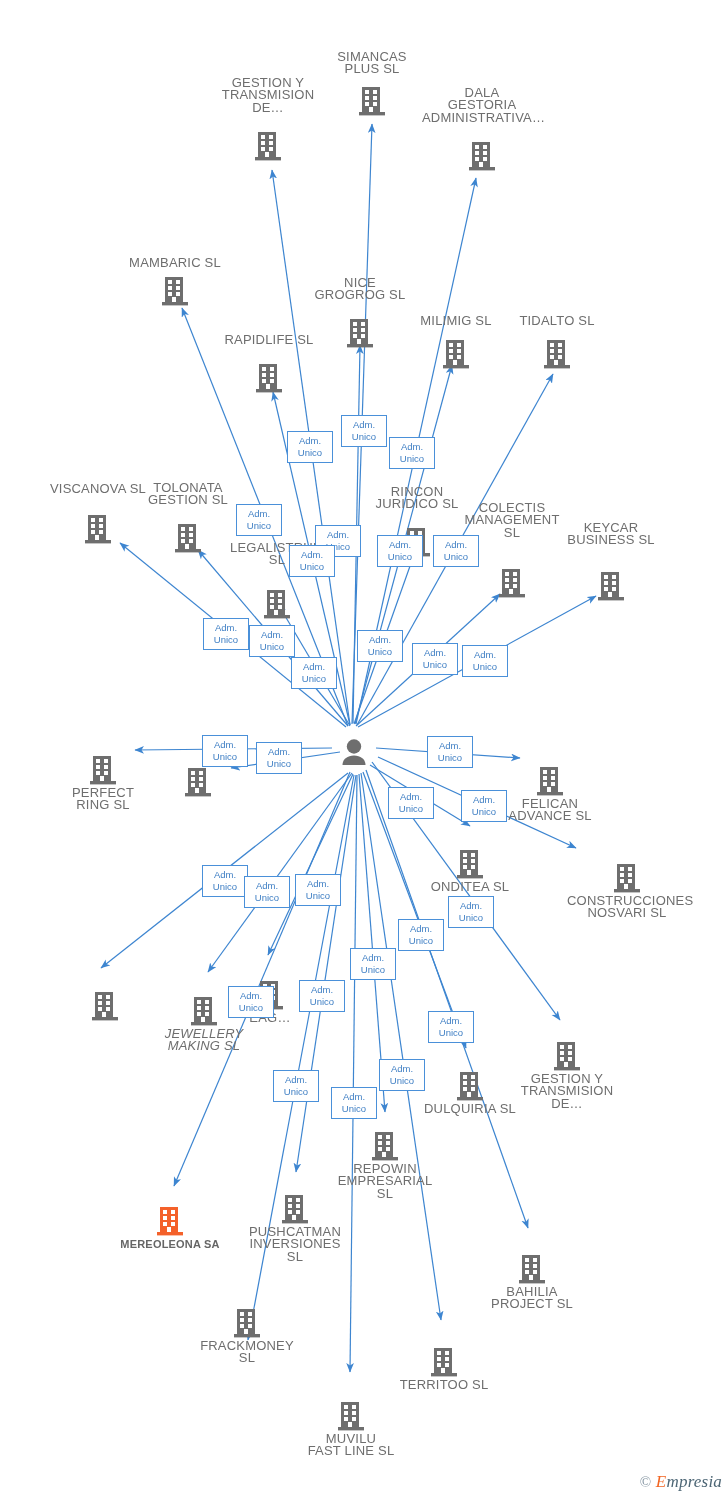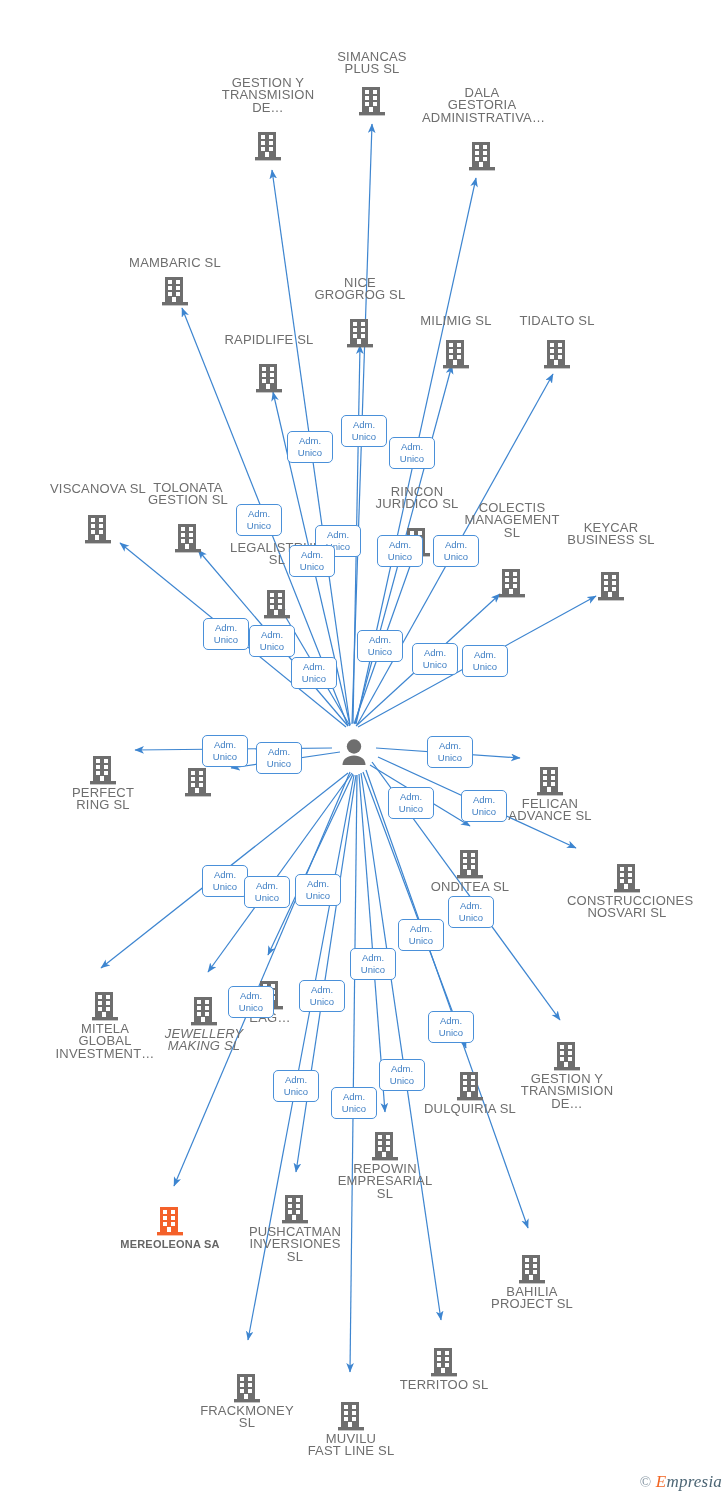--- a/index.html
+++ b/index.html
@@ -5,21 +5,21 @@
   html,body{margin:0;padding:0;background:#ffffff;}
   body{width:728px;height:1500px;font-family:"Liberation Sans",sans-serif;overflow:hidden;}
   #canvas{position:relative;width:728px;height:1500px;background:#fff;}
   svg.edges{position:absolute;left:0;top:0;width:728px;height:1500px;pointer-events:none;}
   .node{position:absolute;transform:translate(-50%,0);text-align:center;width:120px;}
   .node .ico{display:block;margin:0 auto;}
   .node .lbl{display:block;font-size:13px;line-height:12.4px;color:#6e6e6e;letter-spacing:.2px;margin-top:1px;white-space:pre-line;}
   .node.person .lbl{font-size:11.5px;line-height:13.5px;color:#5e5e5e;}
   .node.highlight .lbl{color:#666;font-weight:bold;font-size:11px;}
   .role{position:absolute;transform:translate(-50%,-50%);
-        border:1px solid #4a90d9;border-radius:5px;background:#fff;
+        border:1px solid #4a90d9;border-radius:0;background:#fff;
         color:#3f7fc4;font-size:9.5px;line-height:11.5px;text-align:center;
         padding:3px 4px 4px;width:36px;box-sizing:content-box;}
   .role .l1,.role .l2{display:block;}
   .wm{position:absolute;right:6px;bottom:8px;font-size:17px;letter-spacing:.2px;
       font-family:"Liberation Serif",serif;}
   .wm .c{color:#8a9aa6;font-size:15px;}
   .wm .e{color:#f26522;font-style:italic;}
   .wm .rest{color:#4d6675;font-style:italic;}
 </style>
 </head>
@@ -381,23 +381,21 @@
             <rect x="2" y="27" width="26" height="3.4" fill="#6e6e6e"></rect>
             <g fill="#ffffff">
               <rect x="8" y="5" width="4" height="4"></rect>
               <rect x="16" y="5" width="4" height="4"></rect>
               <rect x="8" y="11" width="4" height="4"></rect>
               <rect x="16" y="11" width="4" height="4"></rect>
               <rect x="8" y="17" width="4" height="4"></rect>
               <rect x="16" y="17" width="4" height="4"></rect>
               <rect x="12" y="22" width="4" height="5"></rect>
             </g>
-          </svg></span><span class="lbl">MITELA
-GLOBAL
-INVESTMENT…</span></div>
+          </svg></span></div>
       <div class="node" style="left: 204px; top: 995px; font-style: italic;"><span><svg class="ico" width="30" height="32" viewBox="0 0 30 32" aria-hidden="true">
             <rect x="5" y="2" width="18" height="25" fill="#6e6e6e"></rect>
             <rect x="2" y="27" width="26" height="3.4" fill="#6e6e6e"></rect>
             <g fill="#ffffff">
               <rect x="8" y="5" width="4" height="4"></rect>
               <rect x="16" y="5" width="4" height="4"></rect>
               <rect x="8" y="11" width="4" height="4"></rect>
               <rect x="16" y="11" width="4" height="4"></rect>
               <rect x="8" y="17" width="4" height="4"></rect>
               <rect x="16" y="17" width="4" height="4"></rect>
@@ -509,21 +507,21 @@
             <g fill="#ffffff">
               <rect x="8" y="5" width="4" height="4"></rect>
               <rect x="16" y="5" width="4" height="4"></rect>
               <rect x="8" y="11" width="4" height="4"></rect>
               <rect x="16" y="11" width="4" height="4"></rect>
               <rect x="8" y="17" width="4" height="4"></rect>
               <rect x="16" y="17" width="4" height="4"></rect>
               <rect x="12" y="22" width="4" height="5"></rect>
             </g>
           </svg></span><span class="lbl">TERRITOO  SL</span></div>
-      <div class="node" style="left: 247px; top: 1372px;"><span><svg class="ico" width="30" height="32" viewBox="0 0 30 32" aria-hidden="true">
+      <div class="node" style="left: 247px; top: 1307px;"><span><svg class="ico" width="30" height="32" viewBox="0 0 30 32" aria-hidden="true">
             <rect x="5" y="2" width="18" height="25" fill="#6e6e6e"></rect>
             <rect x="2" y="27" width="26" height="3.4" fill="#6e6e6e"></rect>
             <g fill="#ffffff">
               <rect x="8" y="5" width="4" height="4"></rect>
               <rect x="16" y="5" width="4" height="4"></rect>
               <rect x="8" y="11" width="4" height="4"></rect>
               <rect x="16" y="11" width="4" height="4"></rect>
               <rect x="8" y="17" width="4" height="4"></rect>
               <rect x="16" y="17" width="4" height="4"></rect>
               <rect x="12" y="22" width="4" height="5"></rect>

